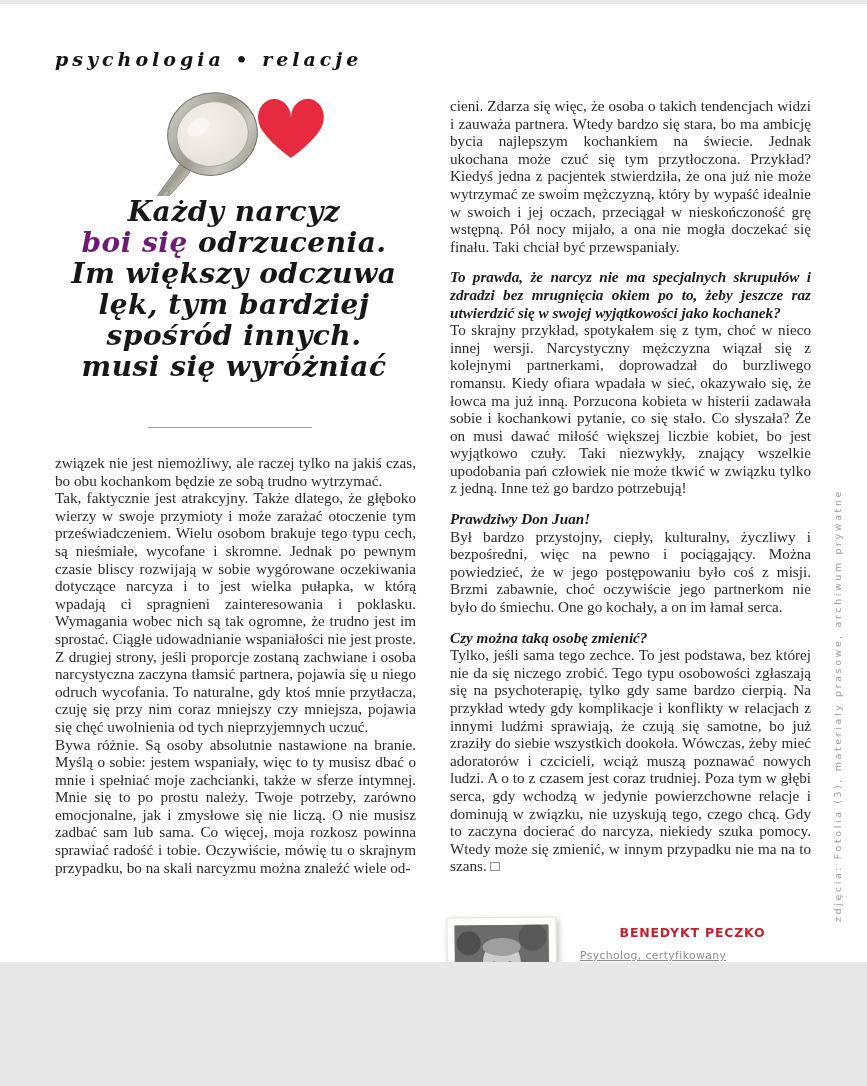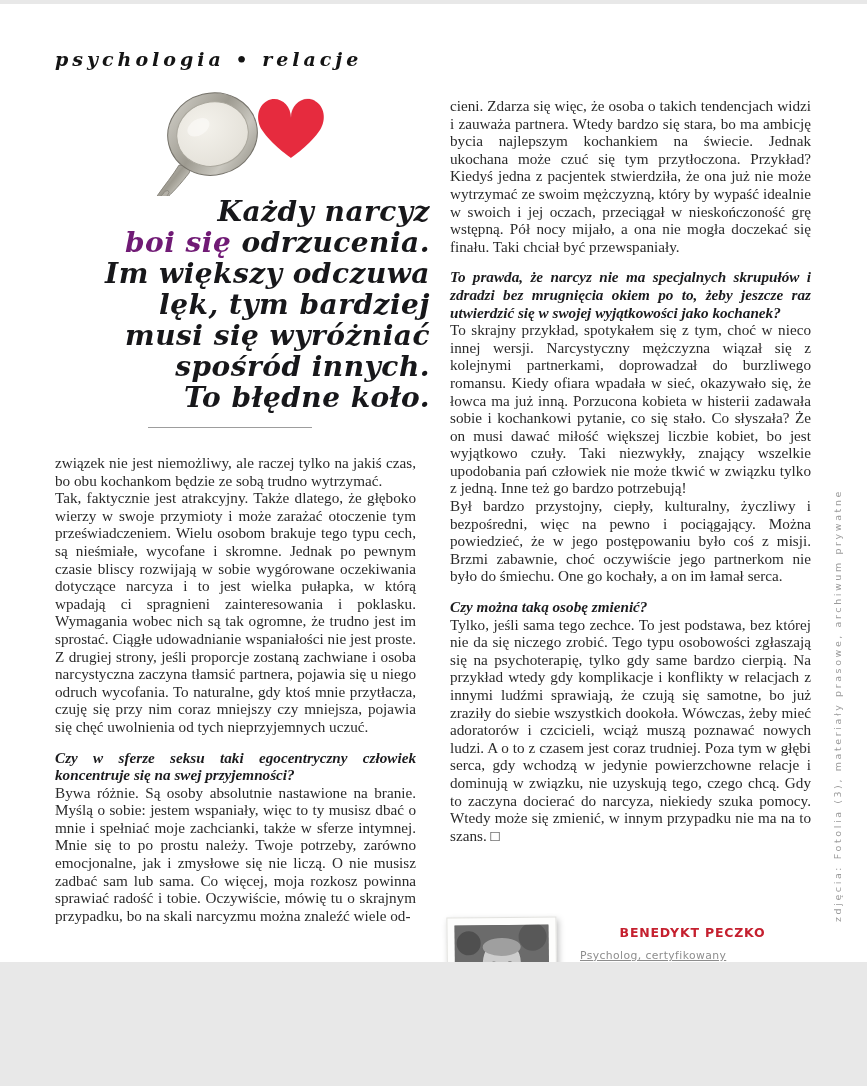--- a/index.html
+++ b/index.html
@@ -12,21 +12,21 @@
   .kicker{
     position:absolute;left:55px;top:44px;
     font-family:"DejaVu Serif", serif;font-weight:bold;font-style:italic;
     font-size:19px;letter-spacing:4px;color:#141414;
   }
   
   .art{position:absolute;left:143px;top:84px;width:210px;height:108px;}
   
   .quote{
     position:absolute;left:38px;top:192px;width:392px;
-    text-align:right;
+    text-align:center;
     font-family:"DejaVu Serif", serif;font-weight:bold;font-style:italic;
     font-size:28px;line-height:31px;color:#17171a;letter-spacing:.5px;
   }
   .quote .red{color:#701a75;}
   .quote-rule{
     position:absolute;left:148px;top:423px;width:164px;height:1px;background:#9d9d9d;
   }
   
   .col{position:absolute;width:361px;font-size:15.2px;line-height:17.6px;text-align:justify;}
   .col-left{left:55px;top:450px;height:585px;}
@@ -104,37 +104,36 @@
         <path d="M148,30 C148,16 161,7 172,13" fill="none" stroke="#c8152a" stroke-width="0.6" opacity="0.5"></path>
       </g>
     </svg>
   </div>
 
   <div class="quote">
     <div>Każdy narcyz</div>
     <div><span class="red">boi się</span><span> odrzucenia.</span></div>
     <div>Im większy odczuwa</div>
     <div>lęk, tym bardziej</div>
+    <div>spośród innych.</div>
     <div>musi się wyróżniać</div>
-    <div>spośród innych.</div>
-    <div>To błędne koło.</div>
   </div>
   <div class="quote-rule"></div>
 
   <div class="col col-left">
     <p class="a">związek nie jest niemożliwy, ale raczej tylko na jakiś czas, bo obu kochankom będzie ze sobą trudno wytrzymać.</p>
     <p class="a">Tak, faktycznie jest atrakcyjny. Także dlatego, że głęboko wierzy w swoje przymioty i może zarażać otoczenie tym przeświadczeniem. Wielu osobom brakuje tego typu cech, są nieśmiałe, wycofane i skromne. Jednak po pewnym czasie bliscy rozwijają w sobie wygórowane oczekiwania dotyczące narcyza i to jest wielka pułapka, w którą wpadają ci spragnieni zainteresowania i poklasku. Wymagania wobec nich są tak ogromne, że trudno jest im sprostać. Ciągłe udowadnianie wspaniałości nie jest proste. Z drugiej strony, jeśli proporcje zostaną zachwiane i osoba narcystyczna zaczyna tłamsić partnera, pojawia się u niego odruch wycofania. To naturalne, gdy ktoś mnie przytłacza, czuję się przy nim coraz mniejszy czy mniejsza, pojawia się chęć uwolnienia od tych nieprzyjemnych uczuć.</p>
-    <p class="q">Czy w sferze seksu taki egocentryczny człowiek koncentruje się na swej przyjemności?</p>
     <p class="a">Bywa różnie. Są osoby absolutnie nastawione na branie. Myślą o sobie: jestem wspaniały, więc to ty musisz dbać o mnie i spełniać moje zachcianki, także w sferze intymnej. Mnie się to po prostu należy. Twoje potrzeby, zarówno emocjonalne, jak i zmysłowe się nie liczą. O nie musisz zadbać sam lub sama. Co więcej, moja rozkosz powinna sprawiać radość i tobie. Oczywiście, mówię tu o skrajnym przypadku, bo na skali narcyzmu można znaleźć wiele od-</p>
   </div>
 
   <div class="col col-right">
     <p class="a">cieni. Zdarza się więc, że osoba o takich tendencjach widzi i zauważa partnera. Wtedy bardzo się stara, bo ma ambicję bycia najlepszym kochankiem na świecie. Jednak ukochana może czuć się tym przytłoczona. Przykład? Kiedyś jedna z pacjentek stwierdziła, że ona już nie może wytrzymać ze swoim mężczyzną, który by wypaść idealnie w swoich i jej oczach, przeciągał w nieskończoność grę wstępną. Pół nocy mijało, a ona nie mogła doczekać się finału. Taki chciał być przewspaniały.</p>
     <p class="q">To prawda, że narcyz nie ma specjalnych skrupułów i zdradzi bez mrugnięcia okiem po to, żeby jeszcze raz utwierdzić się w swojej wyjątkowości jako kochanek?</p>
     <p class="a">To skrajny przykład, spotykałem się z tym, choć w nieco innej wersji. Narcystyczny mężczyzna wiązał się z kolejnymi partnerkami, doprowadzał do burzliwego romansu. Kiedy ofiara wpadała w sieć, okazywało się, że łowca ma już inną. Porzucona kobieta w histerii zadawała sobie i kochankowi pytanie, co się stało. Co słyszała? Że on musi dawać miłość większej liczbie kobiet, bo jest wyjątkowo czuły. Taki niezwykły, znający wszelkie upodobania pań człowiek nie może tkwić w związku tylko z jedną. Inne też go bardzo potrzebują!</p>
+    <p class="q">Prawdziwy Don Juan!</p>
     <p class="a">Był bardzo przystojny, ciepły, kulturalny, życzliwy i bezpośredni, więc na pewno i pociągający. Można powiedzieć, że w jego postępowaniu było coś z misji. Brzmi zabawnie, choć oczywiście jego partnerkom nie było do śmiechu. One go kochały, a on im łamał serca.</p>
     <p class="q">Czy można taką osobę zmienić?</p>
     <p class="a">Tylko, jeśli sama tego zechce. To jest podstawa, bez której nie da się niczego zrobić. Tego typu osobowości zgłaszają się na psychoterapię, tylko gdy same bardzo cierpią. Na przykład wtedy gdy komplikacje i konflikty w relacjach z innymi ludźmi sprawiają, że czują się samotne, bo już zraziły do siebie wszystkich dookoła. Wówczas, żeby mieć adoratorów i czcicieli, wciąż muszą poznawać nowych ludzi. A o to z czasem jest coraz trudniej. Poza tym w głębi serca, gdy wchodzą w jedynie powierzchowne relacje i dominują w związku, nie uzyskują tego, czego chcą. Gdy to zaczyna docierać do narcyza, niekiedy szuka pomocy. Wtedy może się zmienić, w innym przypadku nie ma na to szans. □</p>
   </div>
 
   <div class="author">
     <div class="polaroid">
       <div class="photo">
         <svg width="94" height="88" viewBox="0 0 94 88">
           <rect width="94" height="88" fill="#6b6b6b"></rect>

